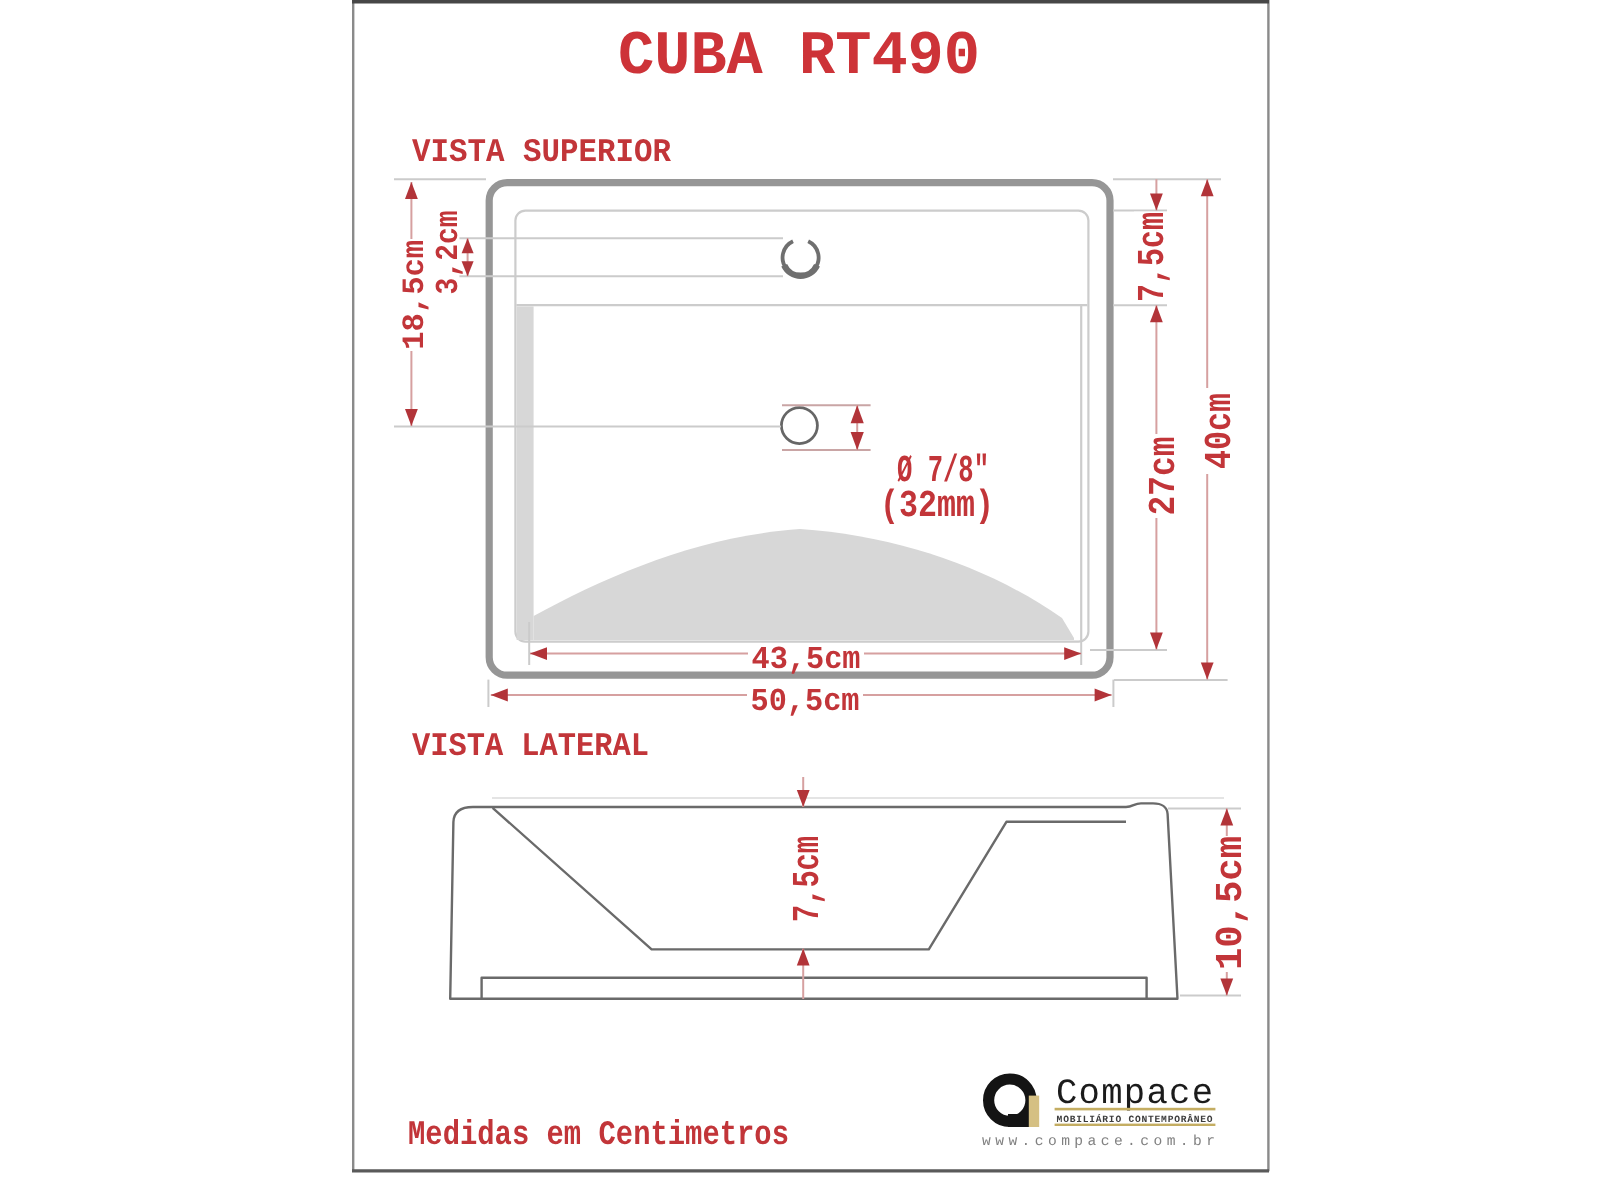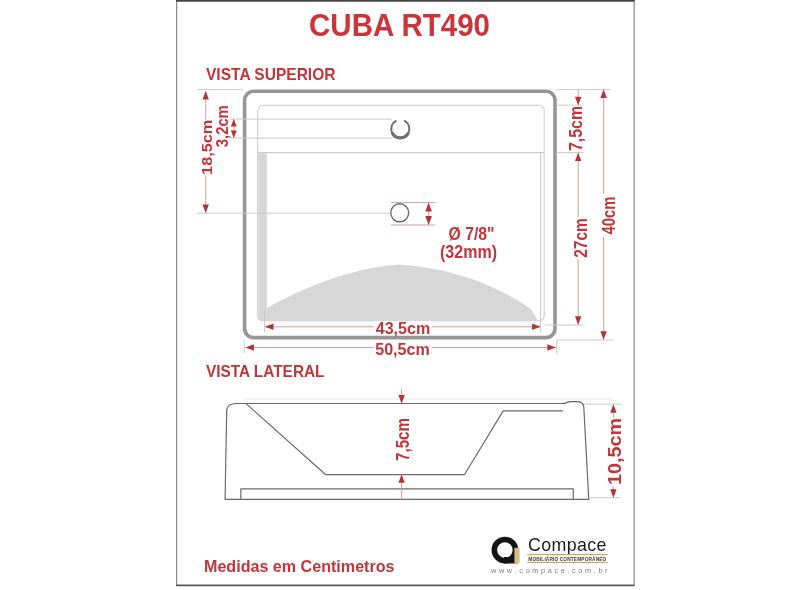--- a/index.html
+++ b/index.html
@@ -1,17 +1,17 @@
 <!DOCTYPE html>
 <html><head>
 <meta charset="utf-8">
 <style>
   html,body{margin:0;padding:0;background:#ffffff;}
   #page{position:relative;width:810px;height:590px;background:#ffffff;overflow:hidden;
-        font-family:Liberation Sans, sans-serif;}
+        font-family:Liberation Mono, monospace;}
   svg{position:absolute;left:0;top:0;}
 </style>
 </head>
 <body>
 <div id="page">
 <svg width="810" height="590" viewBox="0 0 810 590">
 
   <rect x="177" y="0.5" width="457" height="585" fill="#ffffff" stroke="none"></rect>
   <line x1="176.6" y1="0" x2="176.6" y2="585.6" stroke="#8a8a8a" stroke-width="1.2"></line>
   <line x1="634.2" y1="0" x2="634.2" y2="585.6" stroke="#8a8a8a" stroke-width="1.2"></line>

